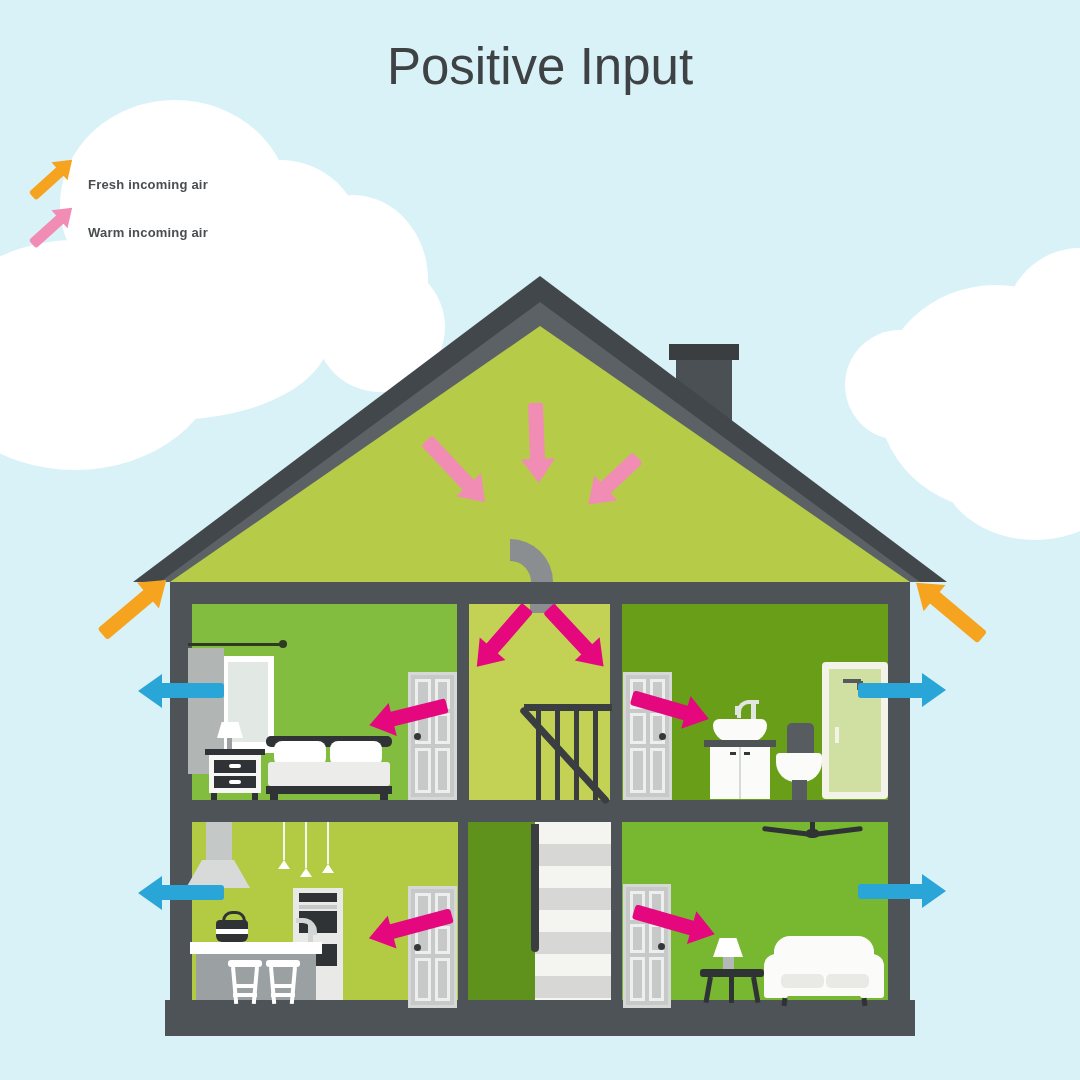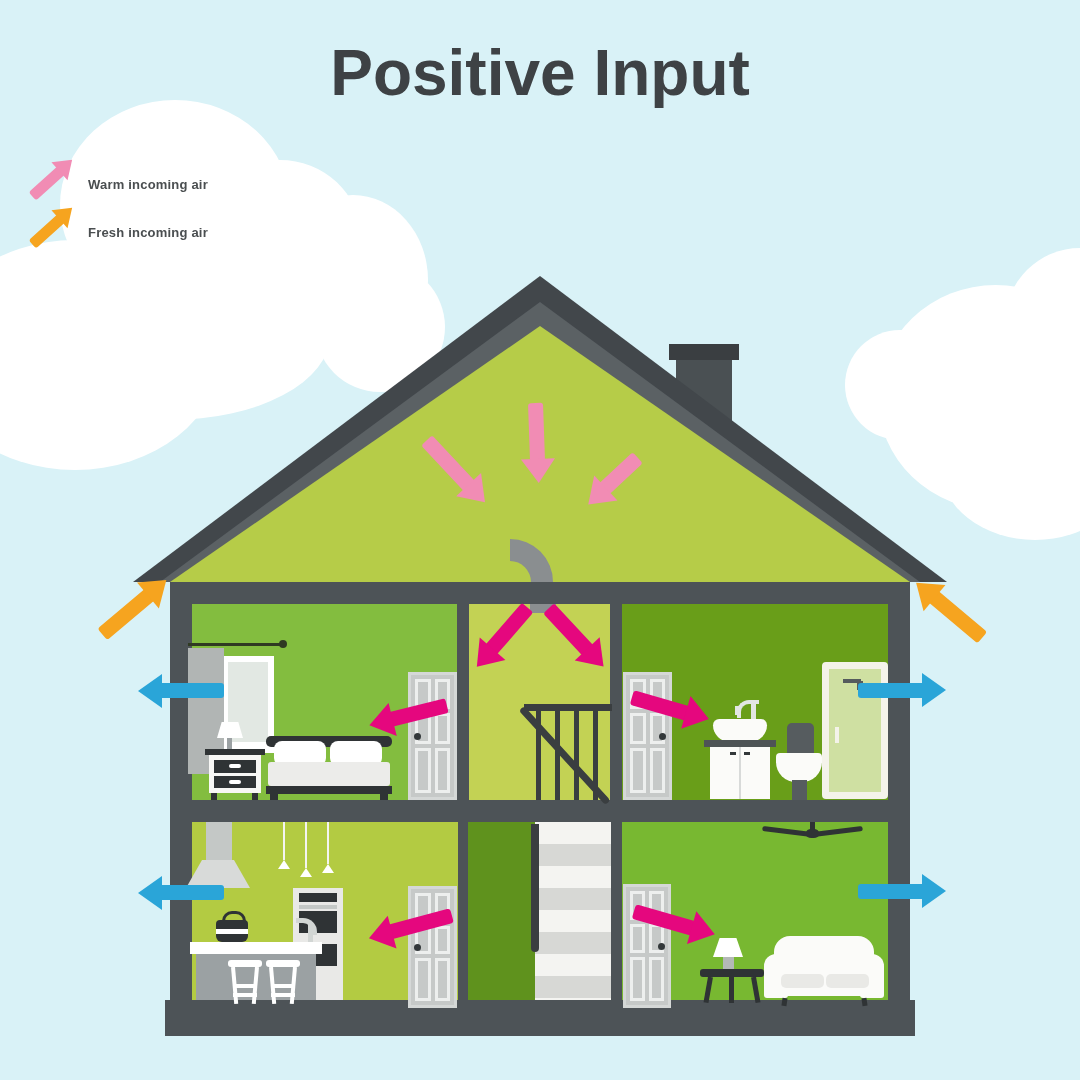--- a/index.html
+++ b/index.html
@@ -6,21 +6,21 @@
   .canvas{
     position:relative;width:1080px;height:1080px;overflow:hidden;
     background:#D9F2F7;
     font-family:"Liberation Sans", sans-serif;
   }
   .abs{position:absolute;}
   .cloud{position:absolute;background:#ffffff;border-radius:50%;}
 
   
   .title-block{position:absolute;left:230px;top:38px;width:620px;text-align:center;}
-  .title-line{font-size:64px;font-weight:700;color:#3E4245;line-height:1.12;letter-spacing:0px;}
+  .title-line{font-size:51px;font-weight:400;color:#3E4245;line-height:1.12;letter-spacing:0px;}
   .title-acronym{font-size:68px;font-weight:700;color:#E8127D;margin-top:14px;letter-spacing:1px;}
 
   
   #legend{position:absolute;left:24px;top:160px;width:260px;}
   .legend-row{position:relative;height:48px;display:flex;align-items:center;}
   .legend-arrow-cell{position:relative;width:64px;height:48px;}
   .legend-label{font-size:13px;font-weight:700;color:#4A4E50;letter-spacing:.2px;}
 
   
   .flow-arrow{position:absolute;width:0;height:0;transform-origin:0 50%;}
@@ -70,34 +70,34 @@
   <div class="cloud" style="left:940px;top:390px;width:190px;height:150px;"></div>
 
   <div class="title-block">
     <div class="title-line" style="color: rgb(62, 66, 69);">Positive Input</div>
   </div>
 
   <div id="legend">
       <div class="legend-row">
         <div class="legend-arrow-cell">
           <div class="flow-arrow small" style="left: 8px; top: 36px; transform: rotate(-42deg);">
+            <div class="arrow-shaft" style="width: 40px; background: rgb(246, 164, 31);"></div>
+            <div class="arrow-head" style="left: 37px; border-left-color: rgb(246, 164, 31);"></div>
+          </div>
+        </div>
+        <span class="legend-label" style="color: rgb(74, 78, 80);">Fresh incoming air</span>
+      </div>
+      <div class="legend-row">
+        <div class="legend-arrow-cell">
+          <div class="flow-arrow small" style="left: 8px; top: 36px; transform: rotate(-42deg);">
             <div class="arrow-shaft" style="width: 40px; background: rgb(241, 140, 180);"></div>
             <div class="arrow-head" style="left: 37px; border-left-color: rgb(241, 140, 180);"></div>
           </div>
         </div>
         <span class="legend-label" style="color: rgb(74, 78, 80);">Warm incoming air</span>
-      </div>
-      <div class="legend-row">
-        <div class="legend-arrow-cell">
-          <div class="flow-arrow small" style="left: 8px; top: 36px; transform: rotate(-42deg);">
-            <div class="arrow-shaft" style="width: 40px; background: rgb(246, 164, 31);"></div>
-            <div class="arrow-head" style="left: 37px; border-left-color: rgb(246, 164, 31);"></div>
-          </div>
-        </div>
-        <span class="legend-label" style="color: rgb(74, 78, 80);">Fresh incoming air</span>
       </div>
     </div>
 
   <div class="abs" style="left:676px;top:346px;width:56px;height:110px;background:#4A5053;"></div>
   <div class="abs" style="left:669px;top:344px;width:70px;height:16px;background:#3A3E41;"></div>
 
   <div class="abs roof-outer" style="left:133px;top:276px;width:814px;height:306px;"></div>
   <div class="abs roof-inner" style="left:160px;top:302px;width:760px;height:280px;"></div>
   <div class="abs gable" style="left:170px;top:326px;width:740px;height:256px;"></div>
 

